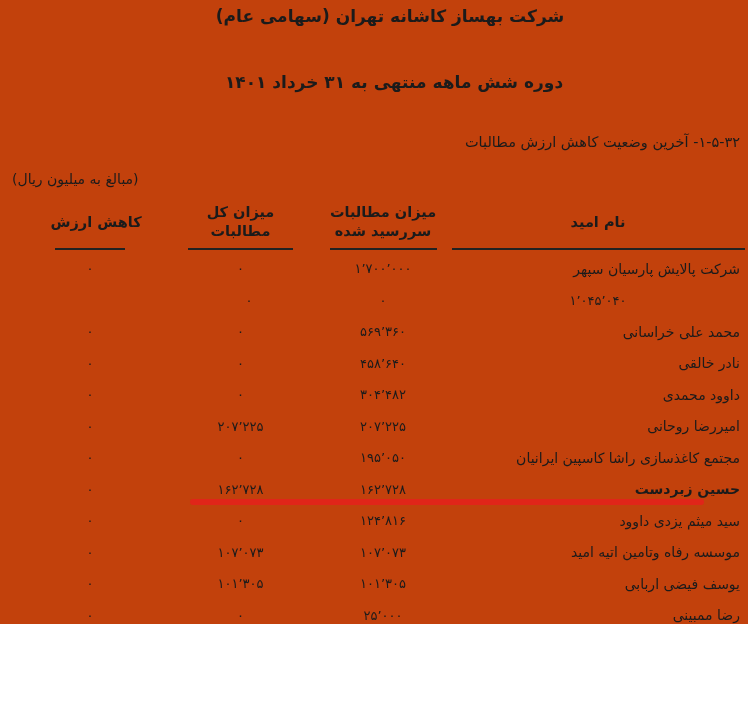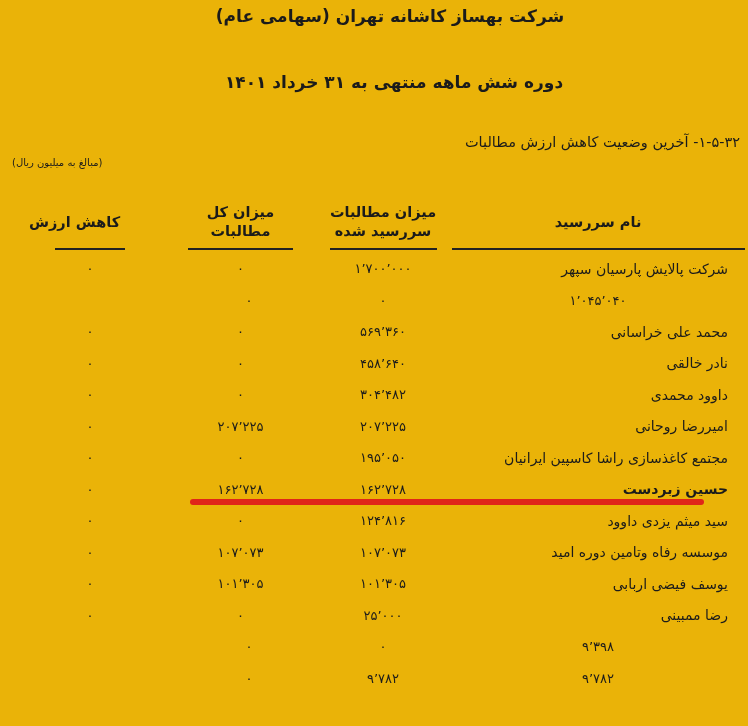--- a/index.html
+++ b/index.html
@@ -1,62 +1,62 @@
 <!DOCTYPE html>
 <html lang="fa" dir="rtl"><head>
 <meta charset="utf-8">
 <style>
   html,body{margin:0;padding:0;background:#ffffff;}
   .page{
     position:relative;
-    width:748px;height:726px;
-    background:#eab308;
+    width:748px;height:624px;
+    background:#c2410c;
     direction:rtl;
     font-family:"DejaVu Sans",sans-serif;
     color:#1b1b1b;
     overflow:hidden;
   }
   .doc-title{
     position:absolute;top:6px;left:32px;width:716px;
     text-align:center;font-size:17px;font-weight:bold;
     white-space:nowrap;
   }
   .doc-subtitle{
     position:absolute;top:72px;left:36px;width:716px;
     text-align:center;font-size:17px;font-weight:bold;
     white-space:nowrap;
   }
   .section-heading{
     position:absolute;top:134px;right:8px;
     font-size:14.5px;white-space:nowrap;
   }
   .unit-note{
-    position:absolute;top:157px;left:12px;
-    font-size:10px;white-space:nowrap;
+    position:absolute;top:171px;left:12px;
+    font-size:14px;white-space:nowrap;
   }
   .table{position:absolute;top:196px;right:0;width:748px;}
   .thead,.underline-row,.tr{
     display:grid;
     grid-template-columns:300px 130px 155px 163px; 
   }
   .th{
     display:flex;flex-direction:column;justify-content:center;align-items:center;
     height:52px;font-weight:bold;font-size:14.5px;line-height:1.3;white-space:nowrap;
   }
-  .th-kah{padding-left:29px;align-items:flex-end;}
+  .th-kah{padding-left:29px;}
   .underline-row{height:5px;}
   .underline-row .seg{border-top:2.5px solid #222;margin:0 auto;width:100%;height:0;}
   .seg-name{max-width:293px;}
   .seg-kol{max-width:107px;}
   .seg-sar{max-width:105px;}
   .seg-kah-wrap{padding-left:17px;display:flex;justify-content:center;}
   .seg-kah{border-top:2.5px solid #222;width:70px;height:0;}
   .tr{height:31.5px;align-items:center;}
   .td{white-space:nowrap;}
-  .td-name{text-align:right;padding-right:20px;font-size:14px;}
+  .td-name{text-align:right;padding-right:8px;font-size:14px;}
   .td-num{text-align:center;font-size:13px;}
   .td-kah{padding-left:17px;}
   .tr.hl .td-name{font-weight:bold;}
   .red-underline{
     position:absolute;top:499px;left:190px;width:514px;height:6px;
     border-radius:3px;background:#e02519;
   }
 </style>
 </head>
 <body>
@@ -68,21 +68,21 @@
   <div class="doc-subtitle">دوره شش ماهه منتهی به ۳۱ خرداد ۱۴۰۱</div>
 
   <div class="section-heading">۱-۵-۳۲- آخرین وضعیت کاهش ارزش مطالبات</div>
 
   <div class="unit-note">(مبالغ به میلیون ریال)</div>
 
   <div class="table">
 
     <div class="thead">
       <div class="th th-name">
-        <span>نام سررسید</span>
+        <span>نام امید</span>
       </div>
       <div class="th th-sar">
         <span>میزان مطالبات</span>
         <span>سررسید شده</span>
       </div>
       <div class="th th-kol">
         <span>میزان کل</span>
         <span>مطالبات</span>
       </div>
       <div class="th th-kah">
@@ -153,21 +153,21 @@
           <div class="td td-num">۱۶۲٬۷۲۸</div>
           <div class="td td-num td-kah">۰</div>
         </div>
         <div class="tr">
           <div class="td td-name">سید میثم یزدی داوود</div>
           <div class="td td-num">۱۲۴٬۸۱۶</div>
           <div class="td td-num">۰</div>
           <div class="td td-num td-kah">۰</div>
         </div>
         <div class="tr">
-          <div class="td td-name">موسسه رفاه وتامین دوره امید</div>
+          <div class="td td-name">موسسه رفاه وتامین اتیه امید</div>
           <div class="td td-num">۱۰۷٬۰۷۳</div>
           <div class="td td-num">۱۰۷٬۰۷۳</div>
           <div class="td td-num td-kah">۰</div>
         </div>
         <div class="tr">
           <div class="td td-name">یوسف فیضی اربابی</div>
           <div class="td td-num">۱۰۱٬۳۰۵</div>
           <div class="td td-num">۱۰۱٬۳۰۵</div>
           <div class="td td-num td-kah">۰</div>
         </div>

